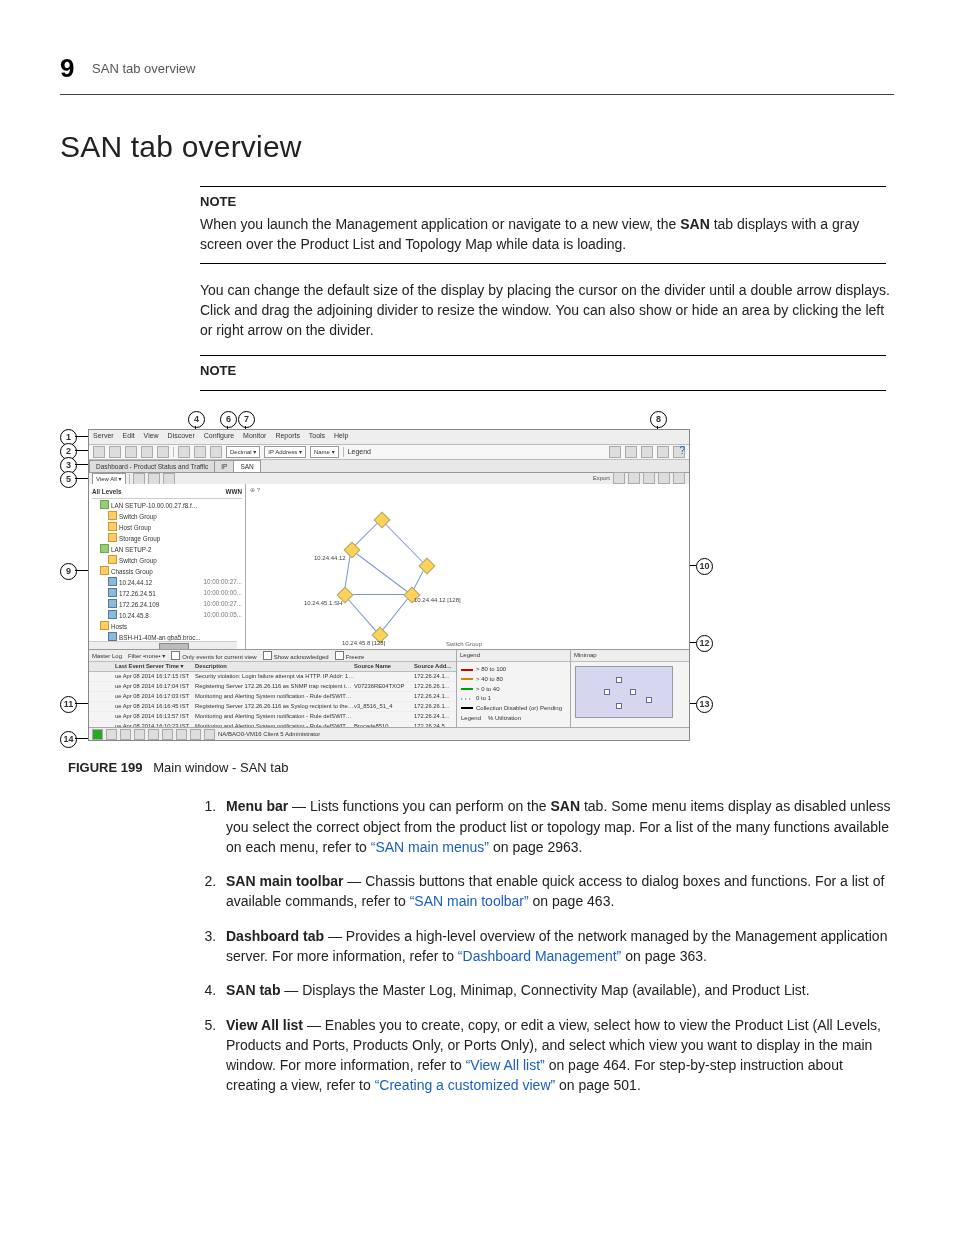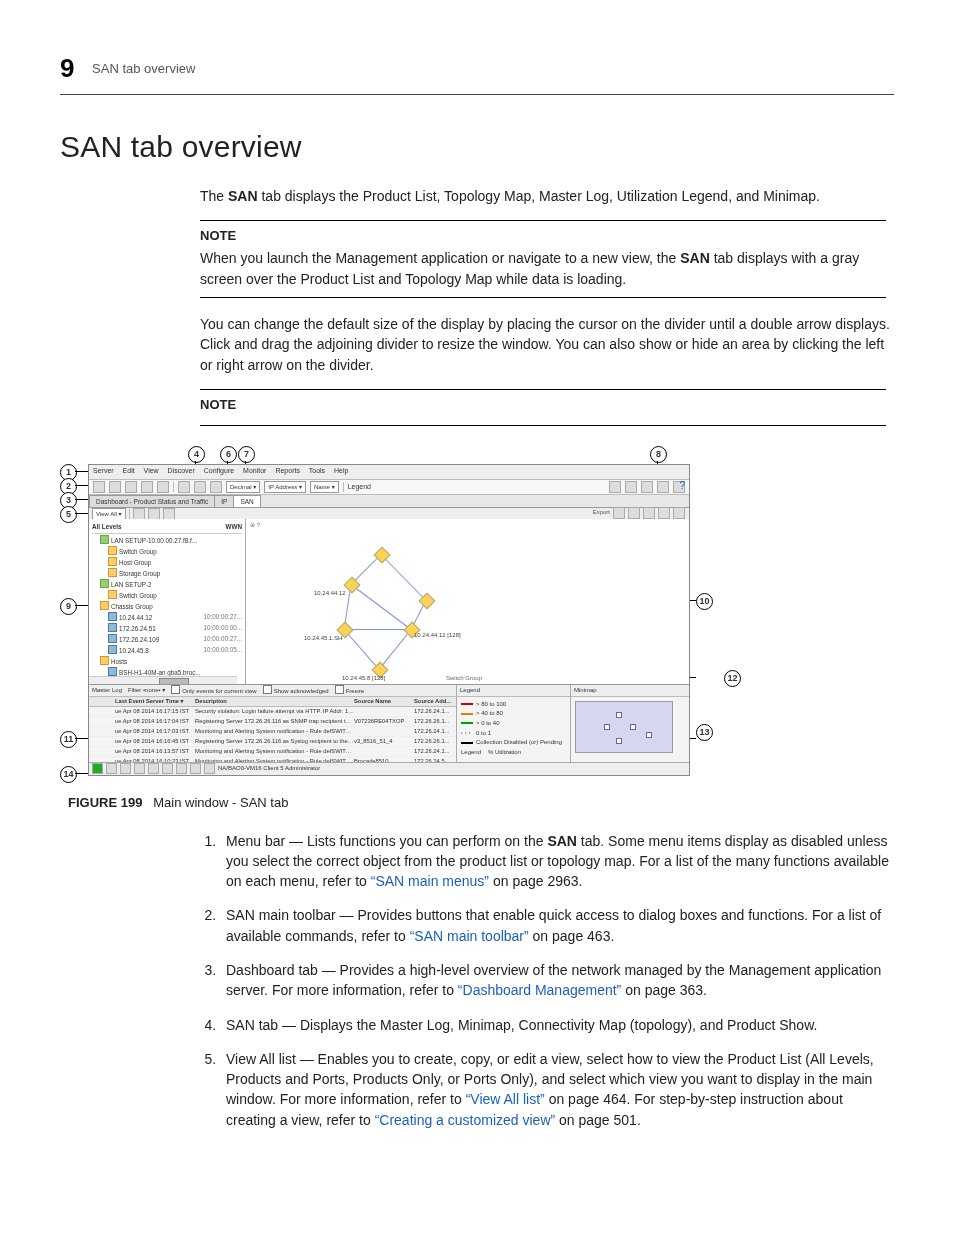--- a/index.html
+++ b/index.html
@@ -48,21 +48,21 @@
     font-weight: bold;
     font-size: 13px;
     margin-bottom: 2px;
   }
   a.xref { color: #1a5fbf; text-decoration: none; }
   .figwrap { margin: 20px 0 8px 0; }
   .figcaption { font-size: 13px; margin: 8px 0 18px 8px; }
   .figcaption .figlabel { font-weight: bold; }
   ol.numlist { margin: 0 0 0 0; padding-left: 20px; }
   ol.numlist > li { margin-bottom: 14px; padding-left: 6px; }
-  ol.numlist .lead { font-weight: normal; }
+  ol.numlist .lead { font-weight: bold; }
 
   
   .screenshot {
     position: relative;
     width: 650px;
     height: 340px;
     margin-left: 0px;
     font-size: 7px;
     color: #333;
     background: #fff;
@@ -243,23 +243,20 @@
 
 <div class="running-head">
   <span class="chapnum">9</span>
   <span>SAN tab overview</span>
 </div>
 <div class="rule-top"></div>
 
 <h1 class="title">SAN tab overview</h1>
 
 <div class="indent">
-  <p class="para">
-    <span>The </span><span class="bold">SAN</span><span> tab displays the Product List, Topology Map, Master Log, Utilization Legend, and Minimap.</span>
-  </p>
 
   <div class="notebox">
     <div class="note-label">NOTE</div>
     <div>
       <span>When you launch the Management application or navigate to a new view, the </span><span class="bold">SAN</span><span> tab displays with a gray screen over the Product List and Topology Map while data is loading.</span>
     </div>
   </div>
 
   <p class="para">You can change the default size of the display by placing the cursor on the divider until a double arrow displays. Click and drag the adjoining divider to resize the window. You can also show or hide an area by clicking the left or right arrow on the divider.</p>
 
@@ -275,22 +272,22 @@
     <div class="callout" style="left:0;top:32px">2</div>
     <div class="callout" style="left:0;top:46px">3</div>
     <div class="callout" style="left:128px;top:0">4</div>
     <div class="callout" style="left:0;top:60px">5</div>
     <div class="callout" style="left:160px;top:0">6</div>
     <div class="callout" style="left:178px;top:0">7</div>
     <div class="callout" style="left:590px;top:0">8</div>
     <div class="callout" style="left:0;top:152px">9</div>
     <div class="callout" style="left:636px;top:147px">10</div>
     <div class="callout" style="left:0;top:285px">11</div>
-    <div class="callout" style="left:664px;top:224px">12</div>
-    <div class="callout" style="left:636px;top:278px">13</div>
+    <div class="callout" style="left:636px;top:224px">12</div>
+    <div class="callout" style="left:636px;top:285px">13</div>
     <div class="callout" style="left:0;top:320px">14</div>
 
     <div class="cline" style="left:135px;top:15px;width:1px;height:33px"></div>
     <div class="cline" style="left:167px;top:15px;width:1px;height:43px"></div>
     <div class="cline" style="left:185px;top:15px;width:1px;height:58px"></div>
     <div class="cline" style="left:597px;top:15px;width:1px;height:20px"></div>
     <div class="cline" style="left:15px;top:25px;width:13px;height:1px"></div>
     <div class="cline" style="left:15px;top:39px;width:13px;height:1px"></div>
     <div class="cline" style="left:15px;top:53px;width:13px;height:1px"></div>
     <div class="cline" style="left:15px;top:67px;width:13px;height:1px"></div>
@@ -530,25 +527,25 @@
 <p class="figcaption indent">
   <span class="figlabel">FIGURE 199</span>&nbsp;&nbsp;&nbsp;<span>Main window - SAN tab</span>
 </p>
 
 <div class="indent">
 <ol class="numlist">
   <li>
     <span class="lead">Menu bar</span><span> — Lists functions you can perform on the </span><span class="bold">SAN</span><span> tab. Some menu items display as disabled unless you select the correct object from the product list or topology map. For a list of the many functions available on each menu, refer to </span><a href="#" class="xref">“SAN main menus”</a><span> on page 2963.</span>
   </li>
   <li>
-    <span class="lead">SAN main toolbar</span><span> — Provides buttons that enable quick access to dialog boxes and functions. For a list of available commands, refer to </span><a href="#" class="xref">“SAN main toolbar”</a><span> on page 463.</span>
+    <span class="lead">SAN main toolbar</span><span> — Chassis buttons that enable quick access to dialog boxes and functions. For a list of available commands, refer to </span><a href="#" class="xref">“SAN main toolbar”</a><span> on page 463.</span>
   </li>
   <li>
     <span class="lead">Dashboard tab</span><span> — Provides a high-level overview of the network managed by the Management application server. For more information, refer to </span><a href="#" class="xref">“Dashboard Management”</a><span> on page 363.</span>
   </li>
   <li>
-    <span class="lead">SAN tab</span><span> — Displays the Master Log, Minimap, Connectivity Map (topology), and Product Show.</span>
+    <span class="lead">SAN tab</span><span> — Displays the Master Log, Minimap, Connectivity Map (available), and Product List.</span>
   </li>
   <li>
     <span class="lead">View All list</span><span> — Enables you to create, copy, or edit a view, select how to view the Product List (All Levels, Products and Ports, Products Only, or Ports Only), and select which view you want to display in the main window. For more information, refer to </span><a href="#" class="xref">“View All list”</a><span> on page 464. For step-by-step instruction about creating a view, refer to </span><a href="#" class="xref">“Creating a customized view”</a><span> on page 501.</span>
   </li>
 </ol>
 </div>
 
 </body></html>

